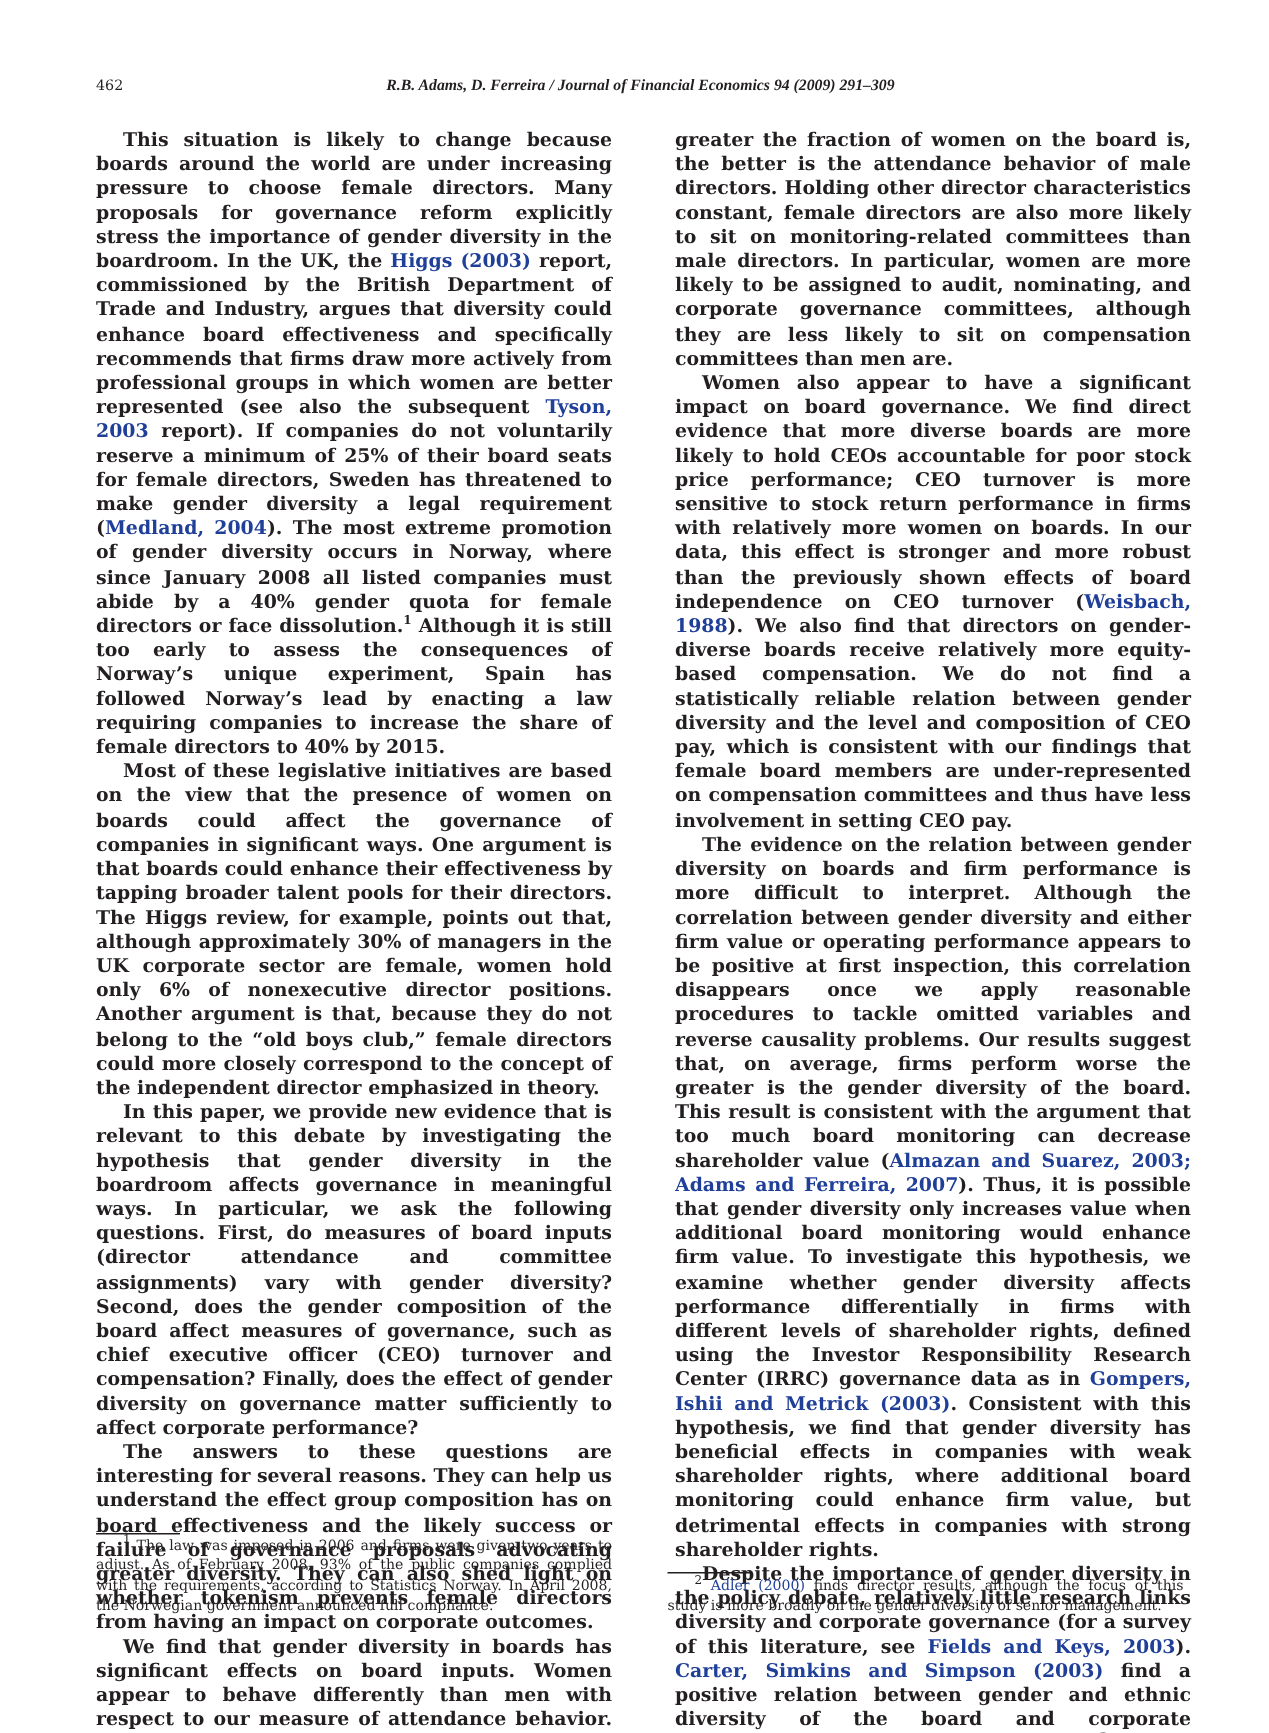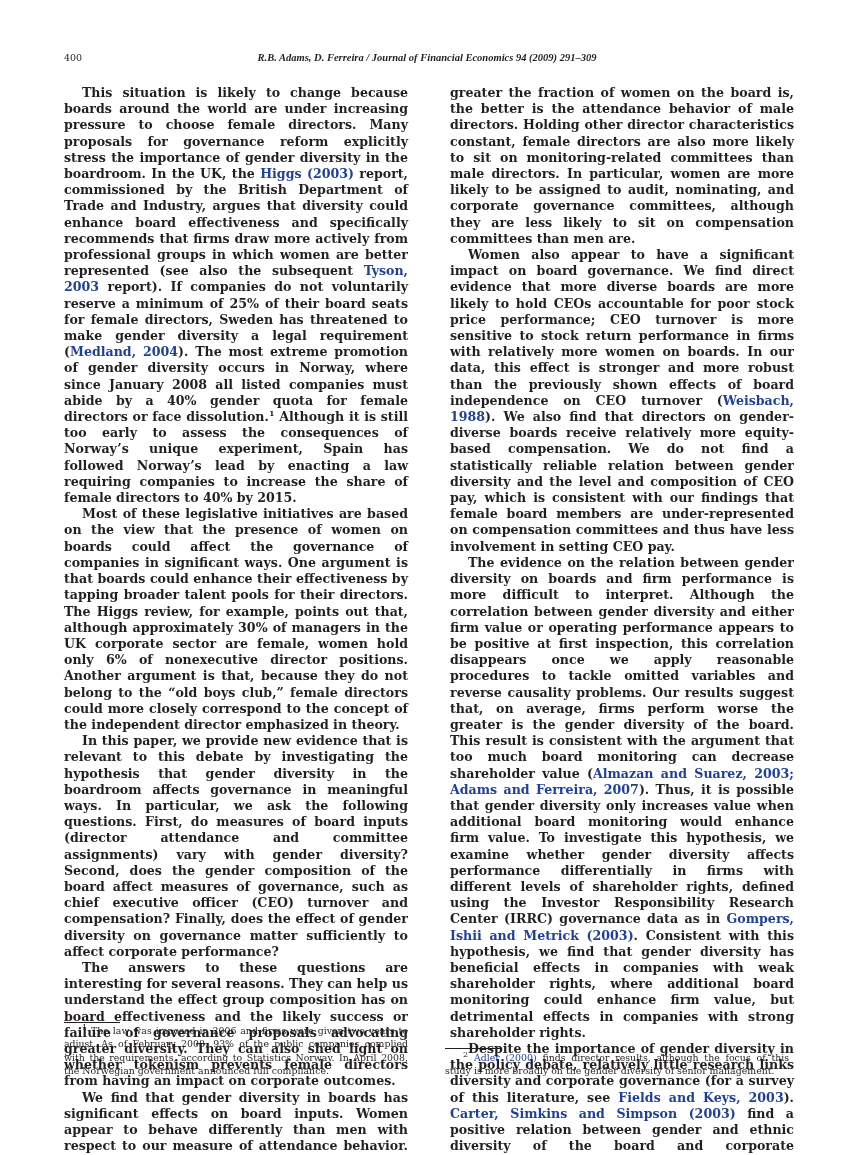--- a/index.html
+++ b/index.html
@@ -15,21 +15,21 @@
 a{color:#1f3f99;text-decoration:none;}
 sup{font-size:8px;line-height:0;}
 .fn{position:absolute;font-size:9.4px;line-height:13.4px;text-align:justify;width:344px;}
 .fn p{margin:0;text-indent:18px;}
 .fnrule{position:absolute;height:1px;background:#231f20;}
 </style>
 </head>
 <body>
 
 <div class="header">
-  <span class="pagenum">400</span>
+  <span class="pagenum">462</span>
   <span class="running">R.B. Adams, D. Ferreira / Journal of Financial Economics 94 (2009) 291–309</span>
 </div>
 
 <div class="col left">
   <p><span>This situation is likely to change because boards around the world are under increasing pressure to choose female directors. Many proposals for governance reform explicitly stress the importance of gender diversity in the boardroom. In the UK, the </span><a>Higgs (2003)</a><span> report, commissioned by the British Department of Trade and Industry, argues that diversity could enhance board effectiveness and specifically recommends that firms draw more actively from professional groups in which women are better represented (see also the subsequent </span><a>Tyson, 2003</a><span> report). If companies do not voluntarily reserve a minimum of 25% of their board seats for female directors, Sweden has threatened to make gender diversity a legal requirement (</span><a>Medland, 2004</a><span>). The most extreme promotion of gender diversity occurs in Norway, where since January 2008 all listed companies must abide by a 40% gender quota for female directors or face dissolution.</span><sup>1</sup><span> Although it is still too early to assess the consequences of Norway’s unique experiment, Spain has followed Norway’s lead by enacting a law requiring companies to increase the share of female directors to 40% by 2015.</span></p>
   <p>Most of these legislative initiatives are based on the view that the presence of women on boards could affect the governance of companies in significant ways. One argument is that boards could enhance their effectiveness by tapping broader talent pools for their directors. The Higgs review, for example, points out that, although approximately 30% of managers in the UK corporate sector are female, women hold only 6% of nonexecutive director positions. Another argument is that, because they do not belong to the “old boys club,” female directors could more closely correspond to the concept of the independent director emphasized in theory.</p>
   <p>In this paper, we provide new evidence that is relevant to this debate by investigating the hypothesis that gender diversity in the boardroom affects governance in meaningful ways. In particular, we ask the following questions. First, do measures of board inputs (director attendance and committee assignments) vary with gender diversity? Second, does the gender composition of the board affect measures of governance, such as chief executive officer (CEO) turnover and compensation? Finally, does the effect of gender diversity on governance matter sufficiently to affect corporate performance?</p>
   <p>The answers to these questions are interesting for several reasons. They can help us understand the effect group composition has on board effectiveness and the likely success or failure of governance proposals advocating greater diversity. They can also shed light on whether tokenism prevents female directors from having an impact on corporate outcomes.</p>
   <p>We find that gender diversity in boards has significant effects on board inputs. Women appear to behave differently than men with respect to our measure of attendance behavior. Specifically, women are less likely to have attendance problems than men. Furthermore, the</p>
 </div>

